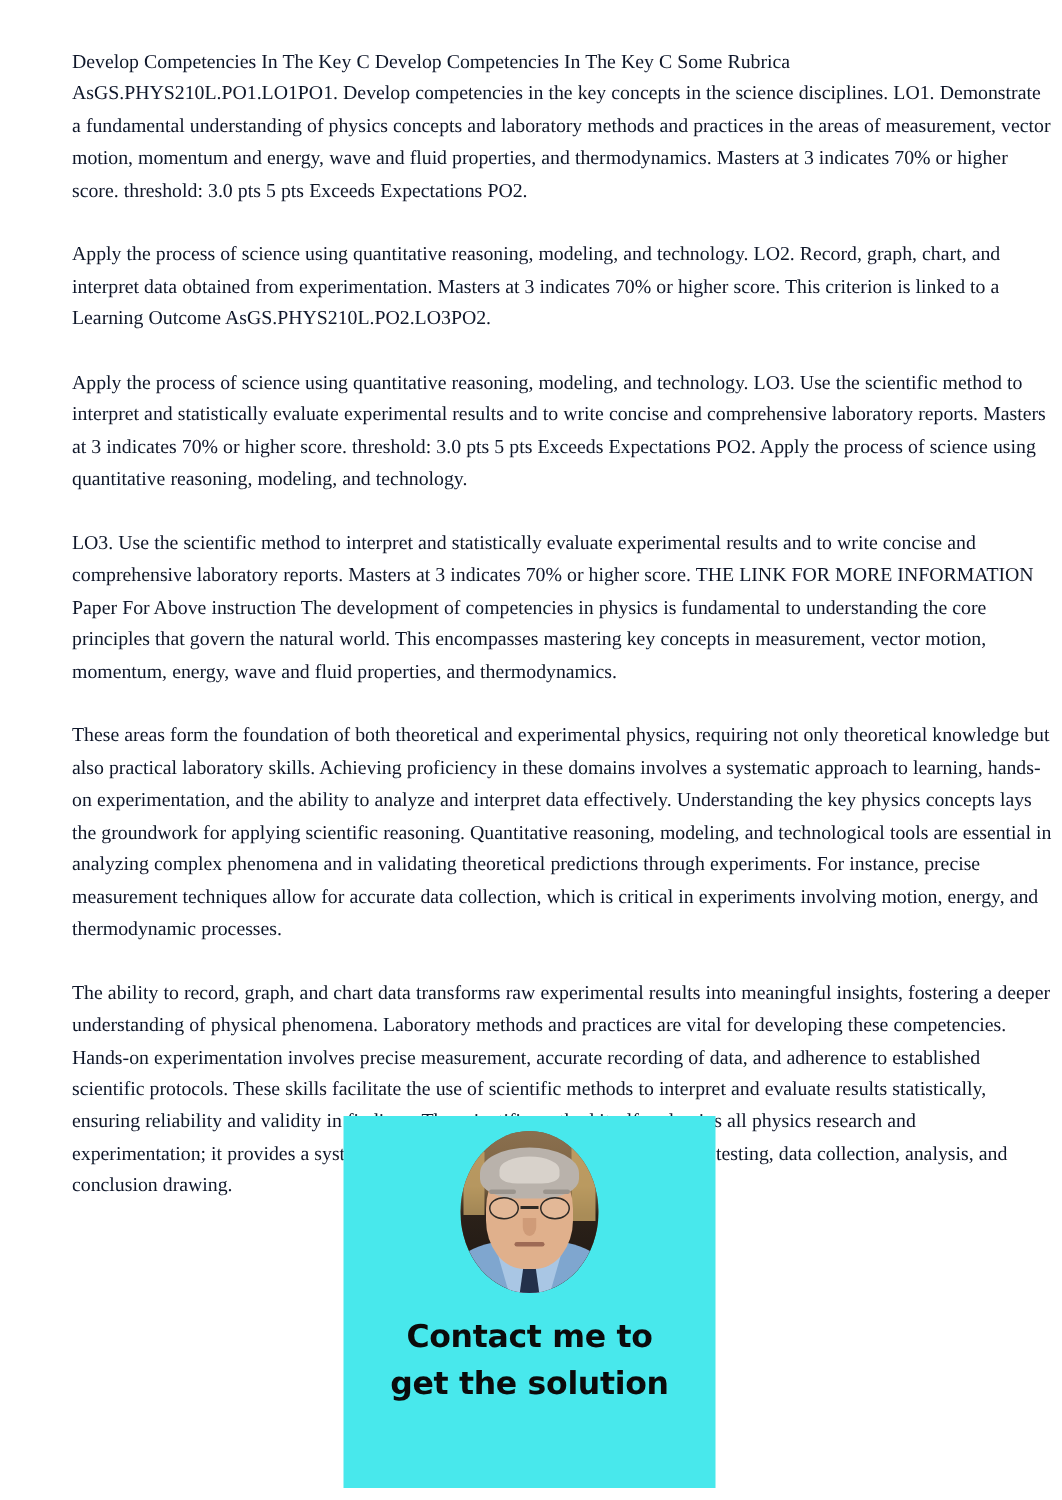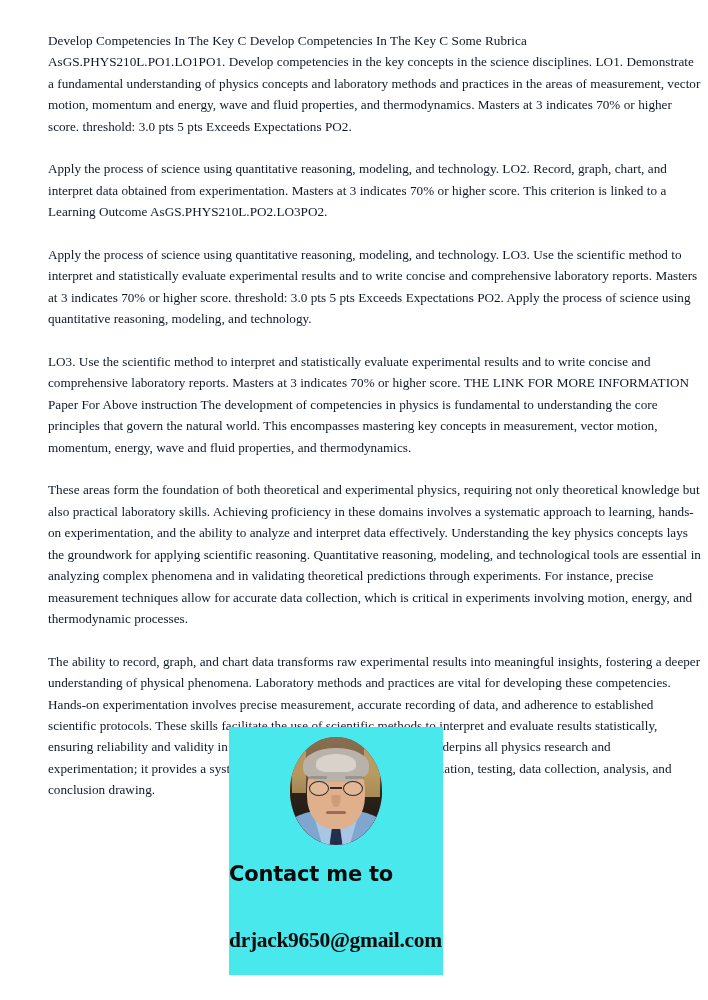--- a/index.html
+++ b/index.html
@@ -32,26 +32,26 @@
     margin: 0 0 21.4px 0;
     white-space: pre-wrap;
     word-spacing: 0.1px;
   }
   .para:last-child { margin-bottom: 0; }
 
   
   #contact-card {
     position: absolute;
     left: 229px;
-    top: 727px;
-    width: 214px;
+    top: 744px;
+    width: 248px;
     height: 248px;
     background: #48e8ec;
     overflow: hidden;
-    text-align: left;
+    text-align: center;
     box-sizing: border-box;
   }
 
   #avatar {
     position: absolute;
     left: 50%;
     top: 10px;
     transform: translateX(-50%);
     width: 92px;
     height: 108px;
@@ -246,14 +246,14 @@
     <div class="glasses">
       <div class="lens l"></div>
       <div class="bridge"></div>
       <div class="lens r"></div>
     </div>
     <div class="nose"></div>
     <div class="mouth"></div>
   </div>
 
   <div id="card-line1">Contact me to</div>
-  <div id="card-email">drjack9650@gmail.com</div>
+  <div id="card-line2">get the solution</div>
 </div>
 
 </body></html>

